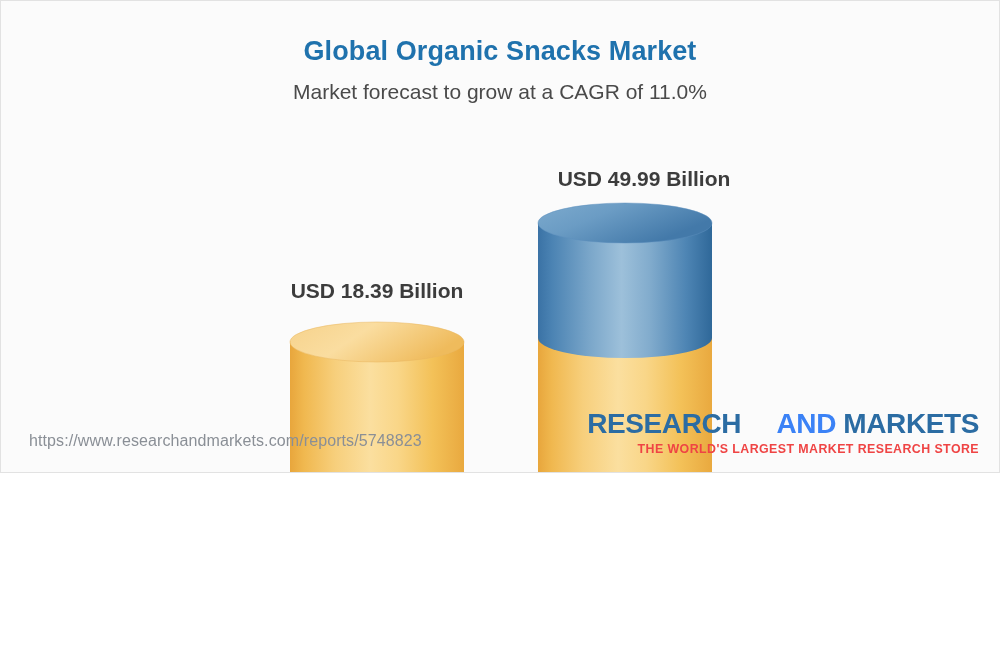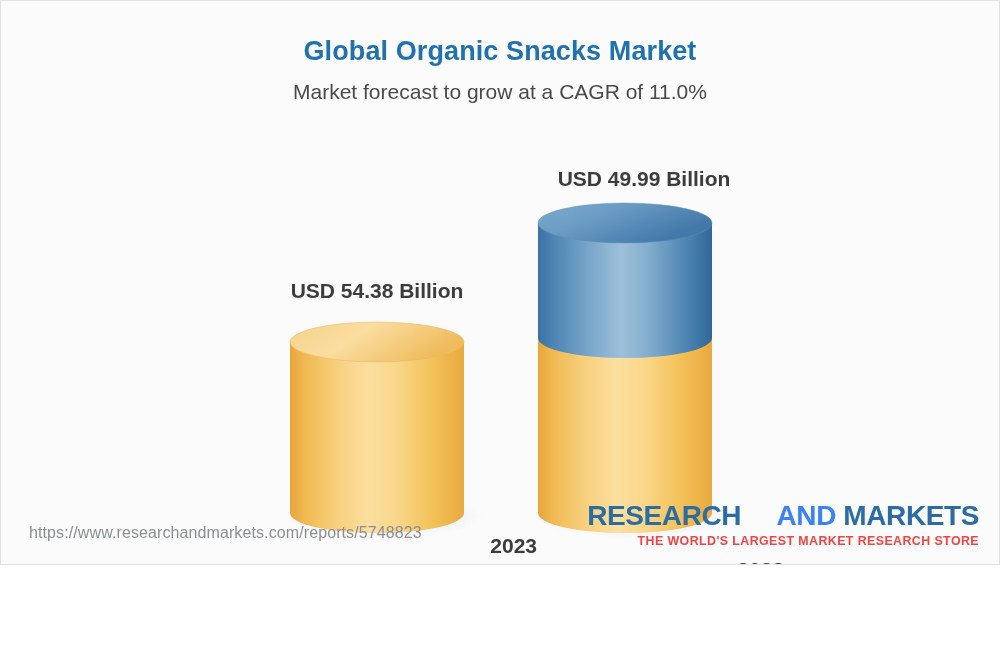--- a/index.html
+++ b/index.html
@@ -10,21 +10,21 @@
   body {
     width: 1000px;
     height: 667px;
     overflow: hidden;
     font-family: "Liberation Sans", sans-serif;
   }
 
   #infographic {
     position: relative;
     width: 1000px;
-    height: 565px;
+    height: 473px;
     box-sizing: border-box;
     background: #fbfbfb;
     border: 1px solid #e2e2e2;
     overflow: hidden;
   }
 
   
   .header {
     position: absolute;
     top: 34px;
@@ -189,21 +189,21 @@
 
         <path d="M 537 337 L 537 512 A 87 20 0 0 0 711 512 L 711 337 Z" fill="url(#gYellowBody)"></path>
 
         <path d="M 537 222 L 537 337 A 87 20 0 0 0 711 337 L 711 222 Z" fill="url(#gBlueBody)"></path>
 
         <ellipse cx="624" cy="222" rx="87" ry="20" fill="url(#gBlueTop)"></ellipse>
         <ellipse cx="624" cy="222" rx="87" ry="20" fill="none" stroke="#5d8fbd" stroke-width="0.8" opacity="0.6"></ellipse>
       </g>
     </svg>
 
-    <div class="value-label v2023">USD 54.38 Billion</div>
+    <div class="value-label v2023">USD 18.39 Billion</div>
     <div class="value-label v2028">USD 49.99 Billion</div>
 
     <div class="cat-label c2023">2023</div>
     <div class="cat-label c2028">2028</div>
   </div>
 
   <div class="footer-url">https://www.researchandmarkets.com/reports/5748823</div>
 
   <div class="logo">
     <div class="logo-main"><span>RESEARCH </span><span class="logo-and">AND</span><span> MARKETS</span></div>

